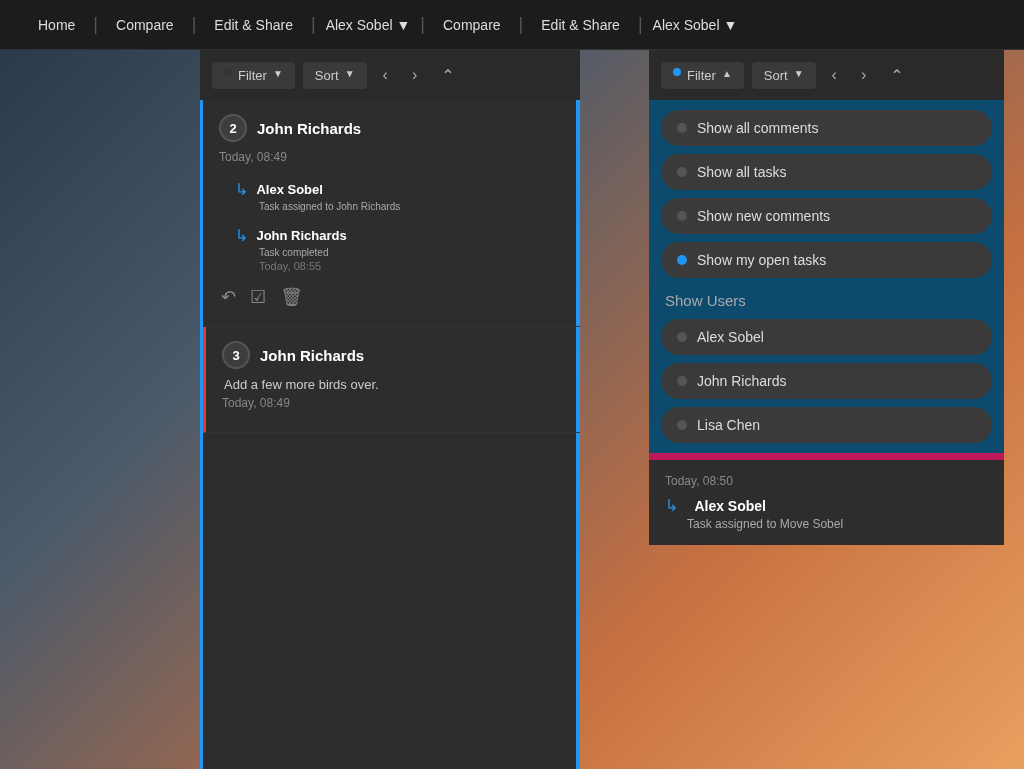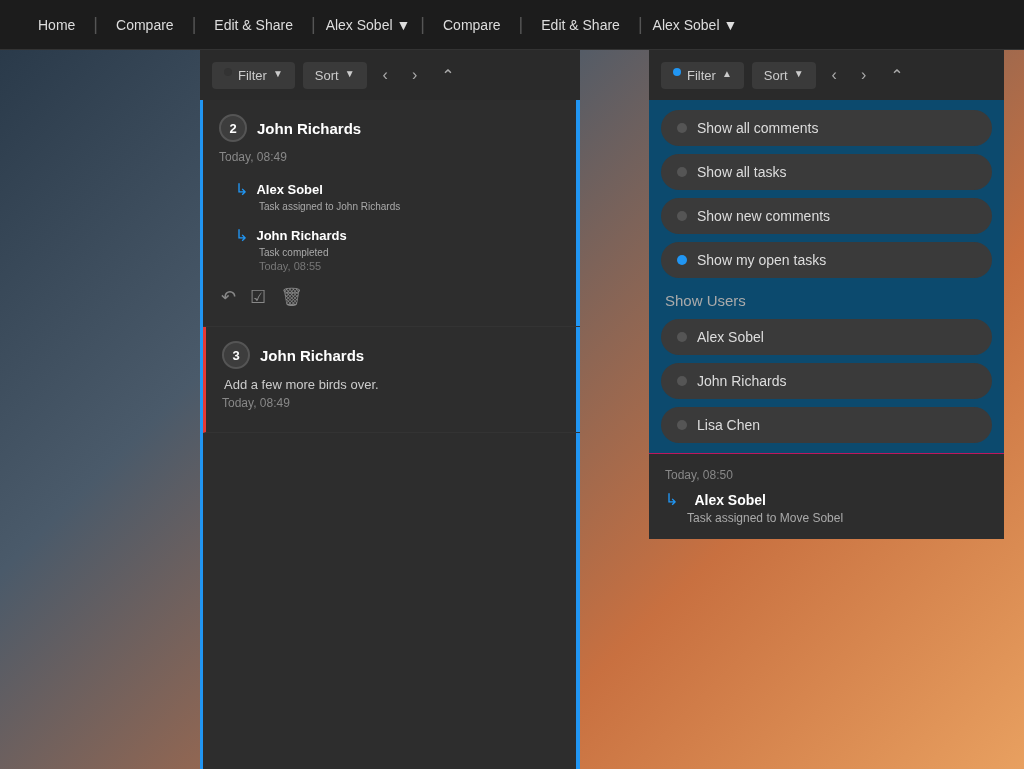--- a/index.html
+++ b/index.html
@@ -248,21 +248,21 @@
     .filter-section-label {
       font-size: 15px;
       color: #aaa;
       padding: 6px 4px 2px 4px;
     }
 
     
     .right-bottom {
       background: #2d2d2d;
       padding: 14px 16px;
-      border-top: 1px solid #be185d;
+      border-top: 7px solid #be185d;
     }
     .bottom-time {
       font-size: 12px;
       color: #888;
       margin-bottom: 8px;
     }
     .bottom-task-item {
       display: flex;
       align-items: center;
       gap: 8px;

